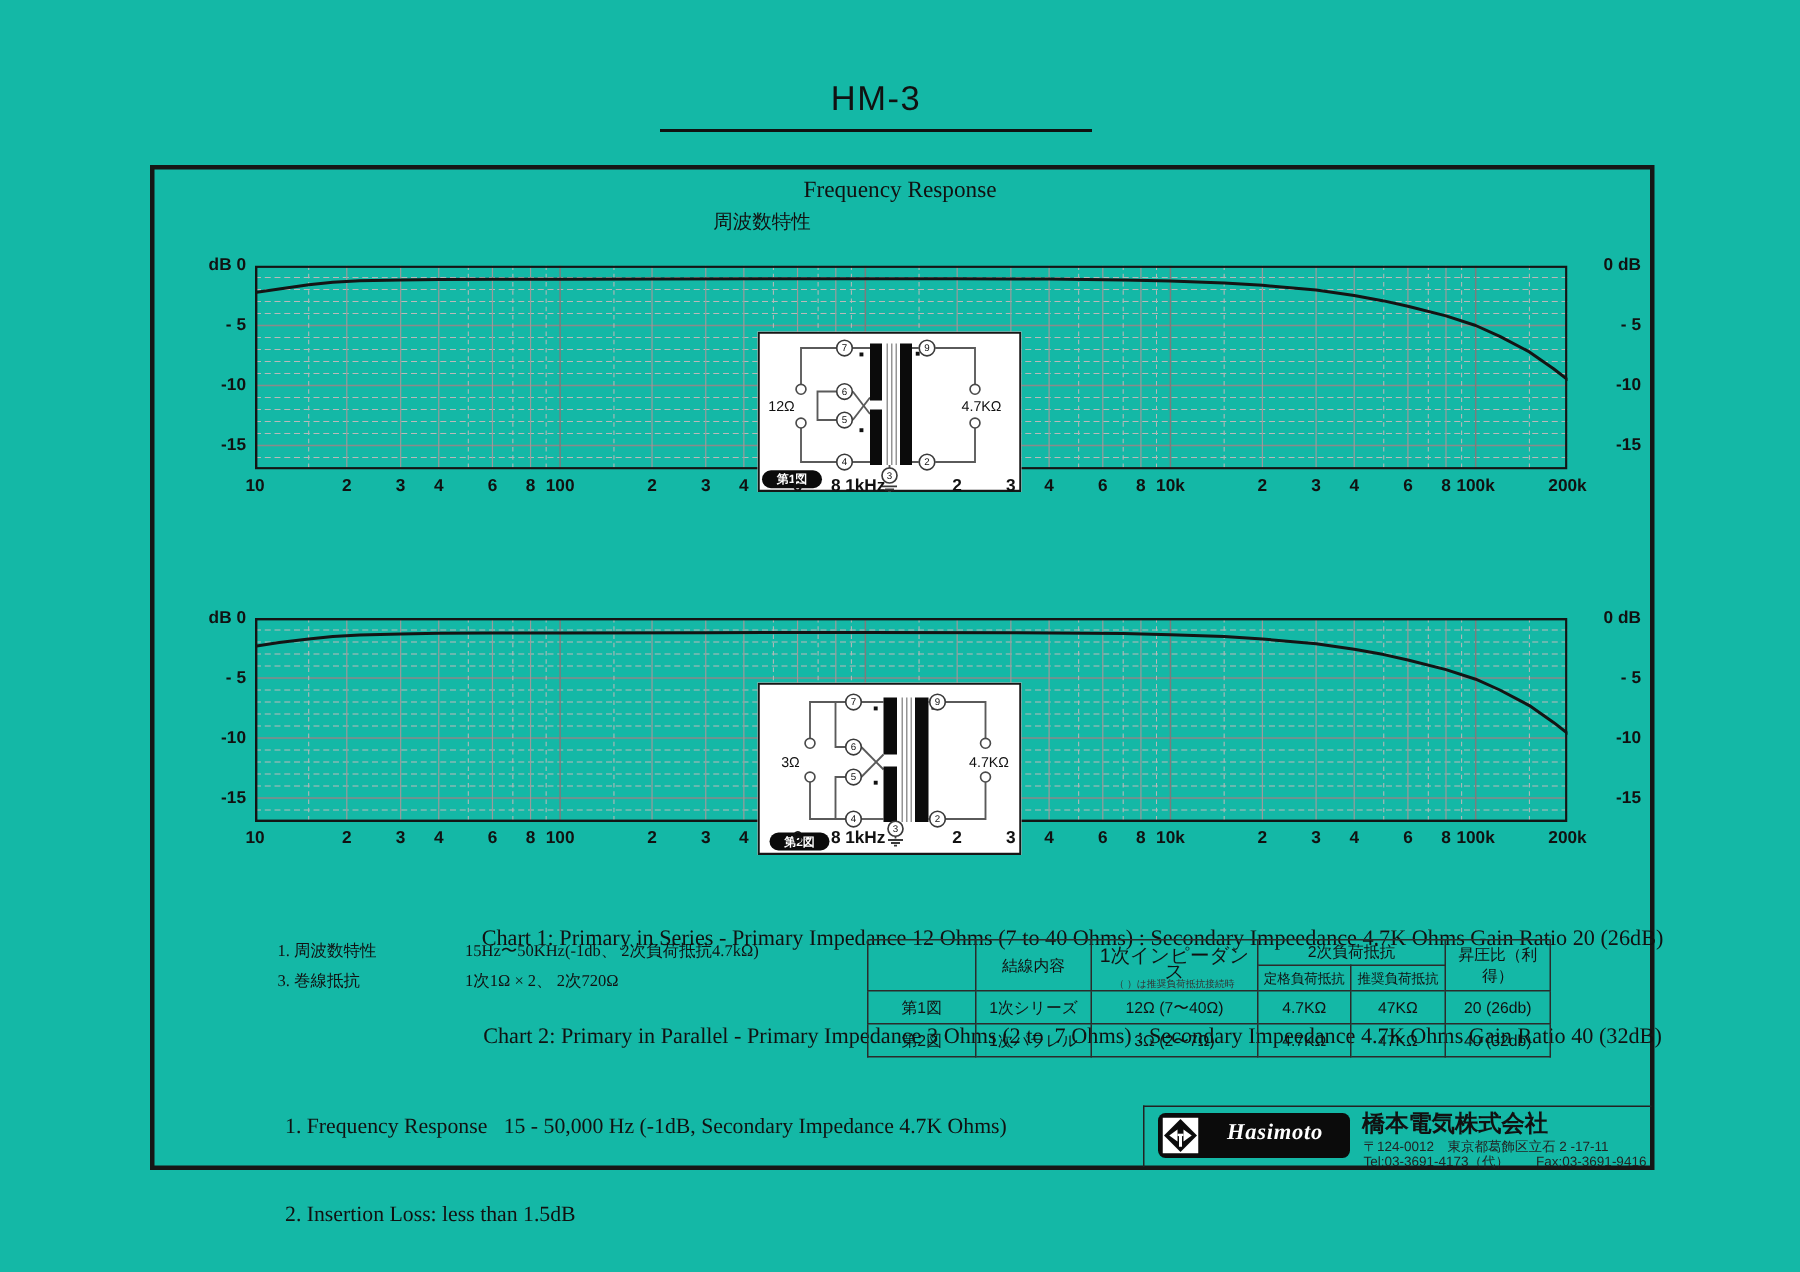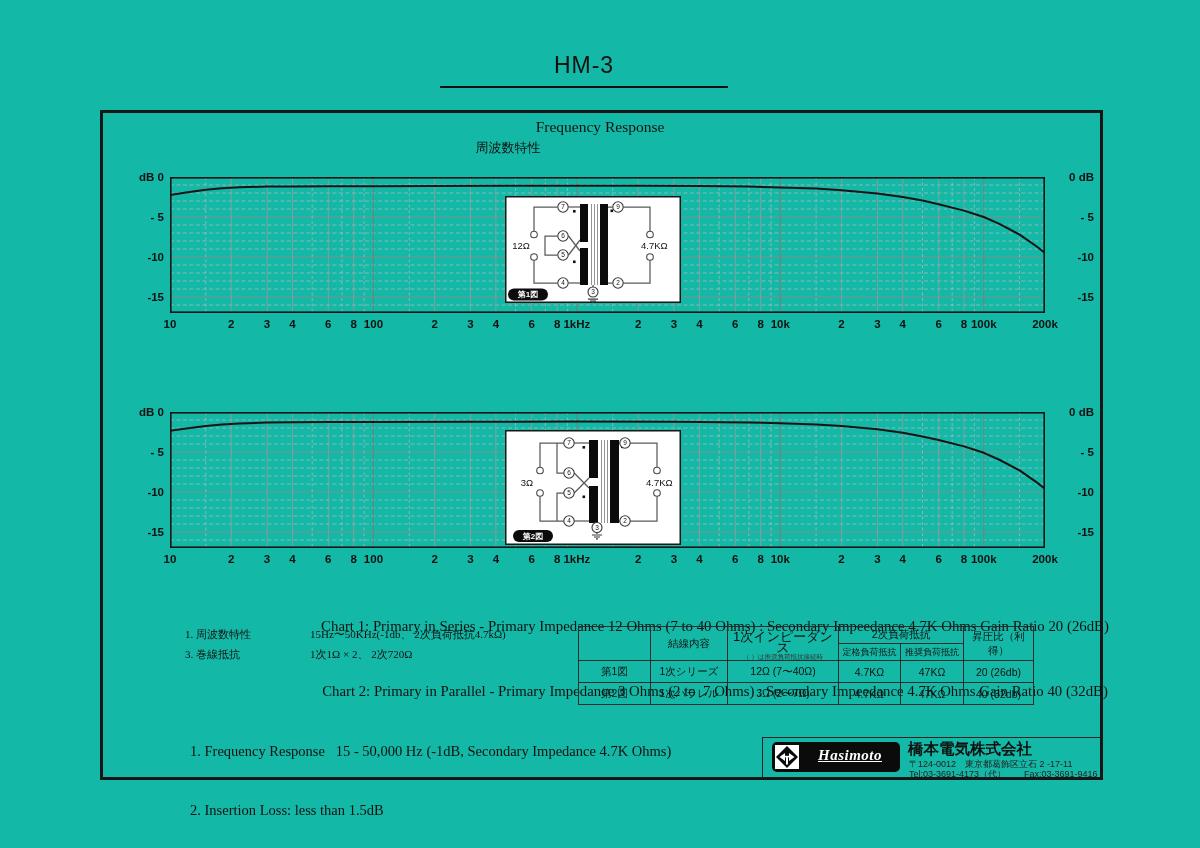--- a/index.html
+++ b/index.html
@@ -21,21 +21,21 @@
   .v-decade{stroke:#7c7c7c;stroke-width:1;}
   .v-solid{stroke:#9b9b9b;stroke-width:0.8;}
   .v-dash{stroke:#b9b9b9;stroke-width:0.7;stroke-dasharray:3 2.5;}
   .plot-border{fill:none;stroke:#141414;stroke-width:1.6;}
   .curve{fill:none;stroke:#141414;stroke-width:2;stroke-linejoin:round;stroke-linecap:round;}
   .ylab{position:absolute;font:700 11.5px "Liberation Sans",sans-serif;height:16px;line-height:16px;}
   .ylab.left{left:-44px;width:38px;text-align:right;}
   .ylab.right{left:882px;width:42px;text-align:right;}
   .xlab{position:absolute;top:141px;width:36px;text-align:center;
         font:700 11.5px "Liberation Sans",sans-serif;}
-  .inset{position:absolute;left:335px;background:#fff;}
+  .inset{position:absolute;left:335px;background:#fff;margin-top:25px;}
   .inset svg{display:block;}
   .inset-bg{fill:#ffffff;stroke:#161616;stroke-width:1.5;}
   .wire{fill:none;stroke:#5a5a5a;stroke-width:1.25;}
   .term{fill:#fff;stroke:#3a3a3a;stroke-width:1.1;}
   .io{fill:#fff;stroke:#4a4a4a;stroke-width:1.1;}
   .term-num{font:6.5px "Liberation Sans",sans-serif;fill:#111;text-anchor:middle;}
   .bar{fill:#0b0b0b;}
   .core{stroke:#949494;stroke-width:1;}
   .cdot{fill:#111;}
   .clabel{font:9.5px "Liberation Sans",sans-serif;fill:#111;}
@@ -57,21 +57,21 @@
   .tiny-note{display:block;font-size:6.5px;color:#333;line-height:7px;}
   .imp-main{display:block;font-size:13px;line-height:11px;margin-top:3px;}
   .notes-en{position:absolute;left:190px;top:703px;font:14.5px "Liberation Serif",serif;
             line-height:19.5px;white-space:pre;}
   .company-box{position:absolute;left:762px;top:737px;width:338px;height:40px;
                border-top:1.5px solid #222;border-left:1.5px solid #222;}
   .logo{position:absolute;left:9px;top:4px;width:128px;height:30px;background:#0b0b0b;
         border-radius:5px;}
   .logo-emblem{position:absolute;left:3px;top:3px;}
   .logo-text{position:absolute;left:32px;top:5px;width:92px;text-align:center;color:#fff;
-             font:italic 700 15px "Liberation Serif",serif;letter-spacing:0.5px;text-decoration:underline;}
+             font:italic 700 15px "Liberation Serif",serif;letter-spacing:0.5px;}
   .co-name{position:absolute;left:145px;top:1px;font:700 15.5px "Liberation Sans",sans-serif;}
   .co-addr{position:absolute;left:146px;top:20px;font:9px "Liberation Sans",sans-serif;color:#222;}
   .co-tel{position:absolute;left:146px;top:30px;font:9px "Liberation Sans",sans-serif;color:#222;}
 </style>
 </head>
 <body>
 
 <div class="page">
 
   <div class="hm-title">HM-3</div>

